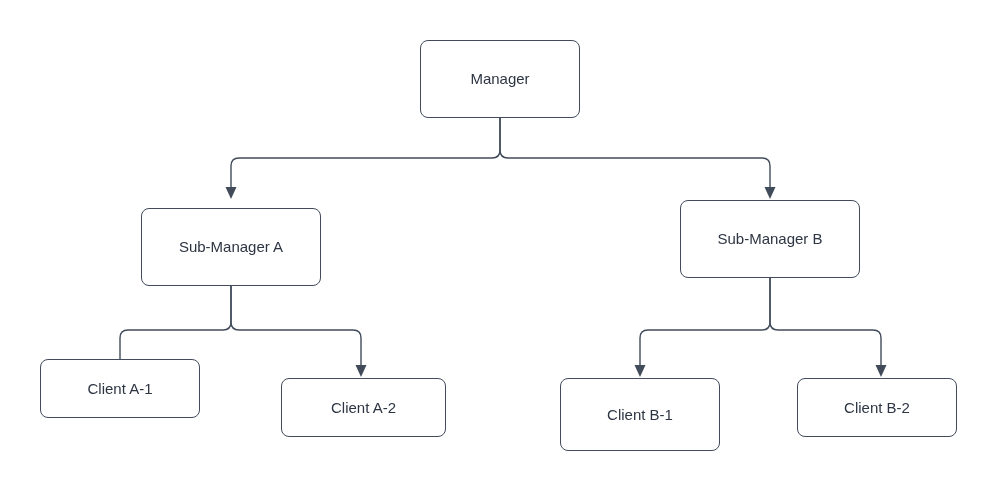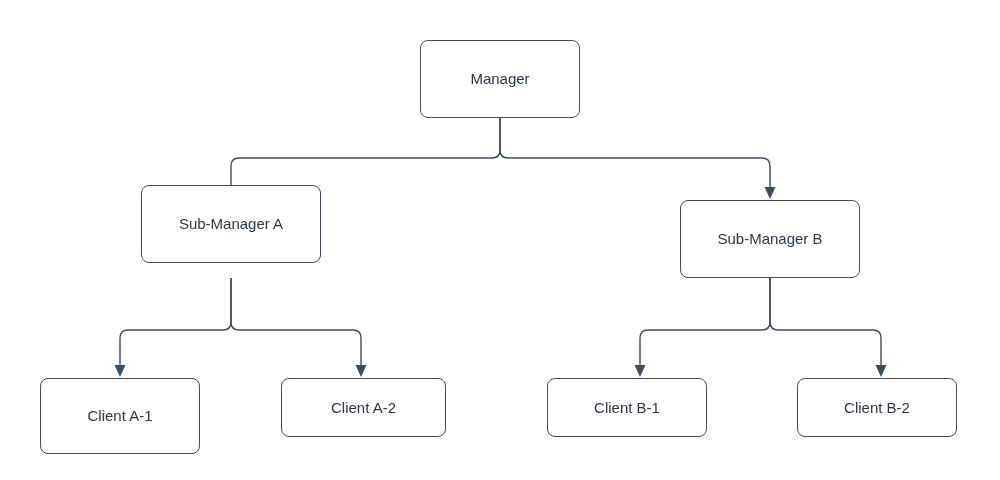--- a/index.html
+++ b/index.html
@@ -78,37 +78,37 @@
     <g>
       <path d="M 770 278 V 322 Q 770 330 778 330 H 873 Q 881 330 881 338 V 366"></path>
       <polygon points="881,377 875.5,365 886.5,365"></polygon>
     </g>
   </svg>
 
   <div class="node" style="left:420px;top:40px;width:160px;height:78px">
     <span>Manager</span>
   </div>
 
-  <div class="node" style="left:141px;top:185px;width:180px;height:78px">
+  <div class="node" style="left:141px;top:208px;width:180px;height:78px">
     <span>Sub-Manager A</span>
   </div>
 
   <div class="node" style="left:680px;top:200px;width:180px;height:78px">
     <span>Sub-Manager B</span>
   </div>
 
-  <div class="node" style="left:40px;top:378px;width:160px;height:76px">
+  <div class="node" style="left:40px;top:359px;width:160px;height:59px">
     <span>Client A-1</span>
   </div>
 
   <div class="node" style="left:281px;top:378px;width:165px;height:59px">
     <span>Client A-2</span>
   </div>
 
-  <div class="node" style="left:547px;top:378px;width:160px;height:59px">
+  <div class="node" style="left:560px;top:378px;width:160px;height:73px">
     <span>Client B-1</span>
   </div>
 
   <div class="node" style="left:797px;top:378px;width:160px;height:59px">
     <span>Client B-2</span>
   </div>
 
 </div>
 
 </body></html>

